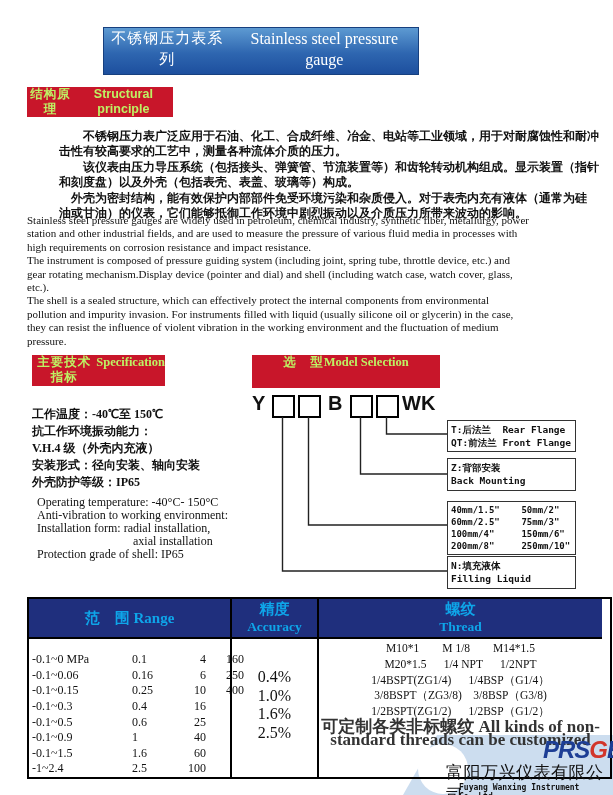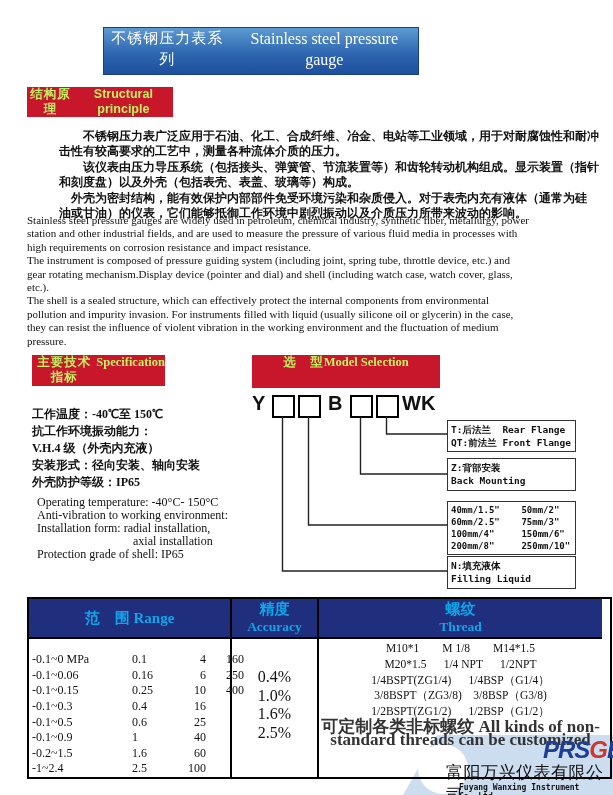--- a/index.html
+++ b/index.html
@@ -189,21 +189,21 @@
       <div class="r">16</div>
       <div class="r"></div>
       <div>-0.1~0.5</div>
       <div>0.6</div>
       <div class="r">25</div>
       <div class="r"></div>
       <div>-0.1~0.9</div>
       <div>1</div>
       <div class="r">40</div>
       <div class="r"></div>
-      <div>-0.2~1.5</div>
+      <div>-0.1~1.5</div>
       <div>1.6</div>
       <div class="r">60</div>
       <div class="r"></div>
       <div>-1~2.4</div>
       <div>2.5</div>
       <div class="r">100</div>
       <div class="r"></div>
     </div>
 
     <div class="bcell vline acc">

